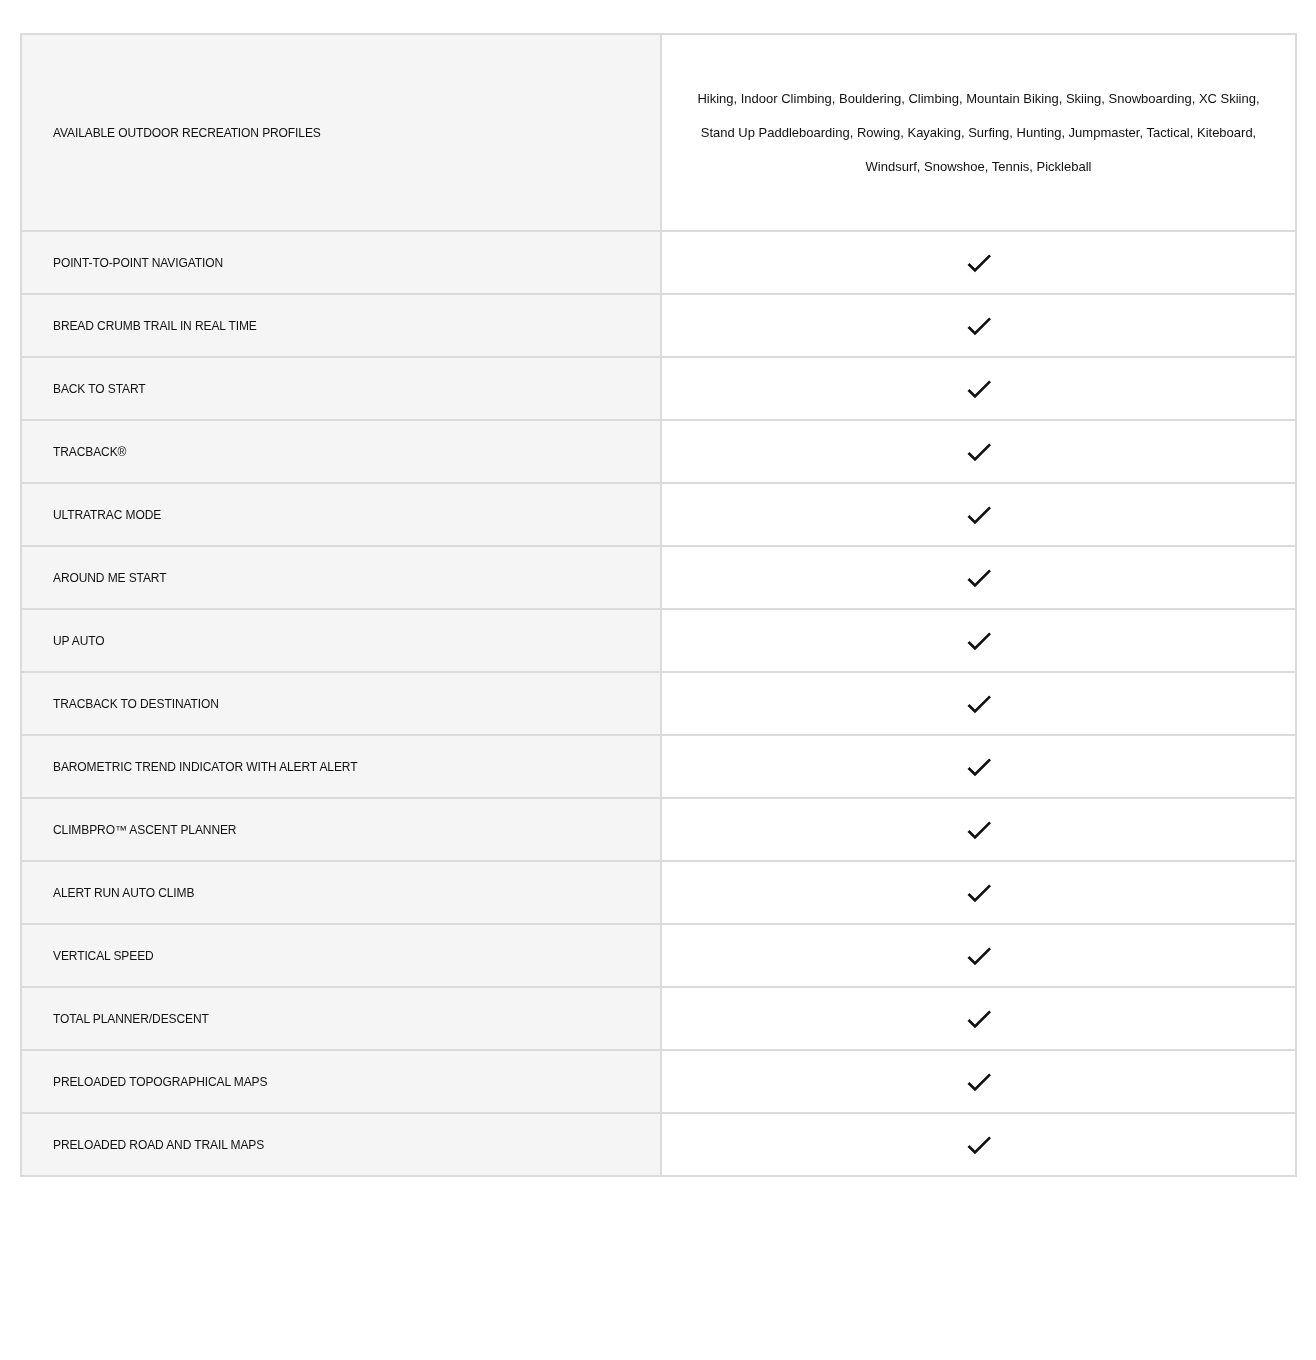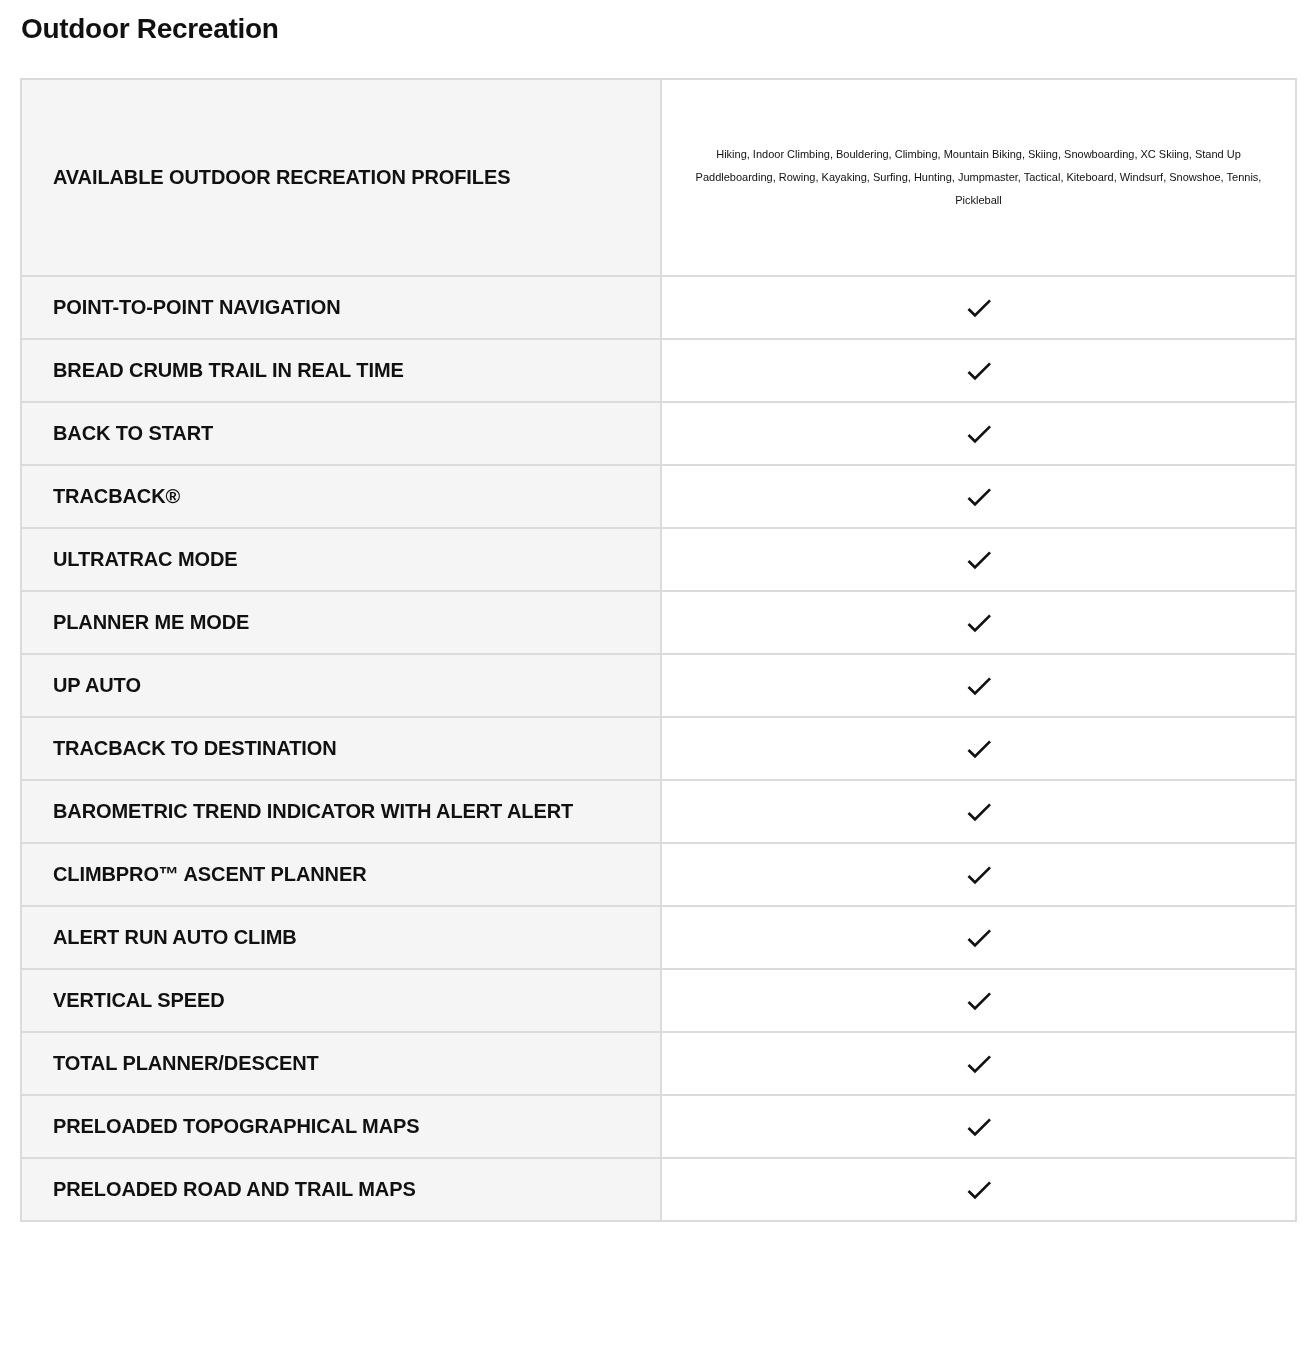--- a/index.html
+++ b/index.html
@@ -38,53 +38,52 @@
   }
   table.feature-table th,
   table.feature-table td {
     border: 2px solid var(--border, #dbdbdb);
     vertical-align: middle;
   }
   table.feature-table th {
     width: 640px;
     background: var(--header-cell-bg, #f5f5f5);
     text-align: left;
-    font-size: 20px;
-    font-weight: 700;
+    font-size: 12px;
+    font-weight: 400;
     letter-spacing: -0.1px;
     padding: 10px 24px 10px 31px;
     color: var(--text, #111);
   }
   table.feature-table td {
     background: var(--row-bg, #fff);
     text-align: center;
     padding: 0 20px;
   }
   tr.row-normal { height: 63px; }
   tr.row-profiles { height: 197px; }
   td.text-cell {
-    font-size: 11px;
-    line-height: 23px;
+    font-size: 13px;
+    line-height: 34px;
     font-weight: 400;
     padding: 12px 54px;
     color: var(--text, #111);
   }
   .check-icon {
     width: 32px;
     height: 32px;
     fill: var(--check, #111);
     vertical-align: middle;
     display: inline-block;
   }
 </style>
 </head>
 <body>
 
 <div class="page">
-  <h1 class="page-title">Outdoor Recreation</h1>
 
   <table class="feature-table">
     <tbody>
       <tr class="row-profiles">
         <th>AVAILABLE OUTDOOR RECREATION PROFILES</th>
         <td class="text-cell">Hiking, Indoor Climbing, Bouldering, Climbing, Mountain Biking, Skiing, Snowboarding, XC Skiing, Stand Up Paddleboarding, Rowing, Kayaking, Surfing, Hunting, Jumpmaster, Tactical, Kiteboard, Windsurf, Snowshoe, Tennis, Pickleball</td>
       </tr>
 
       <tr class="row-normal">
         <th>POINT-TO-POINT NAVIGATION</th>
@@ -125,21 +124,21 @@
       <tr class="row-normal">
         <th>ULTRATRAC MODE</th>
         <td>
           <svg class="check-icon" viewBox="0 0 24 24">
               <path d="M9 16.17 4.83 12l-1.42 1.41L9 19 21 7l-1.41-1.41z"></path>
             </svg>
         </td>
       </tr>
 
       <tr class="row-normal">
-        <th>PLANNER ME MODE</th>
+        <th>AROUND ME START</th>
         <td>
           <svg class="check-icon" viewBox="0 0 24 24">
               <path d="M9 16.17 4.83 12l-1.42 1.41L9 19 21 7l-1.41-1.41z"></path>
             </svg>
         </td>
       </tr>
 
       <tr class="row-normal">
         <th>UP AUTO</th>
         <td>

